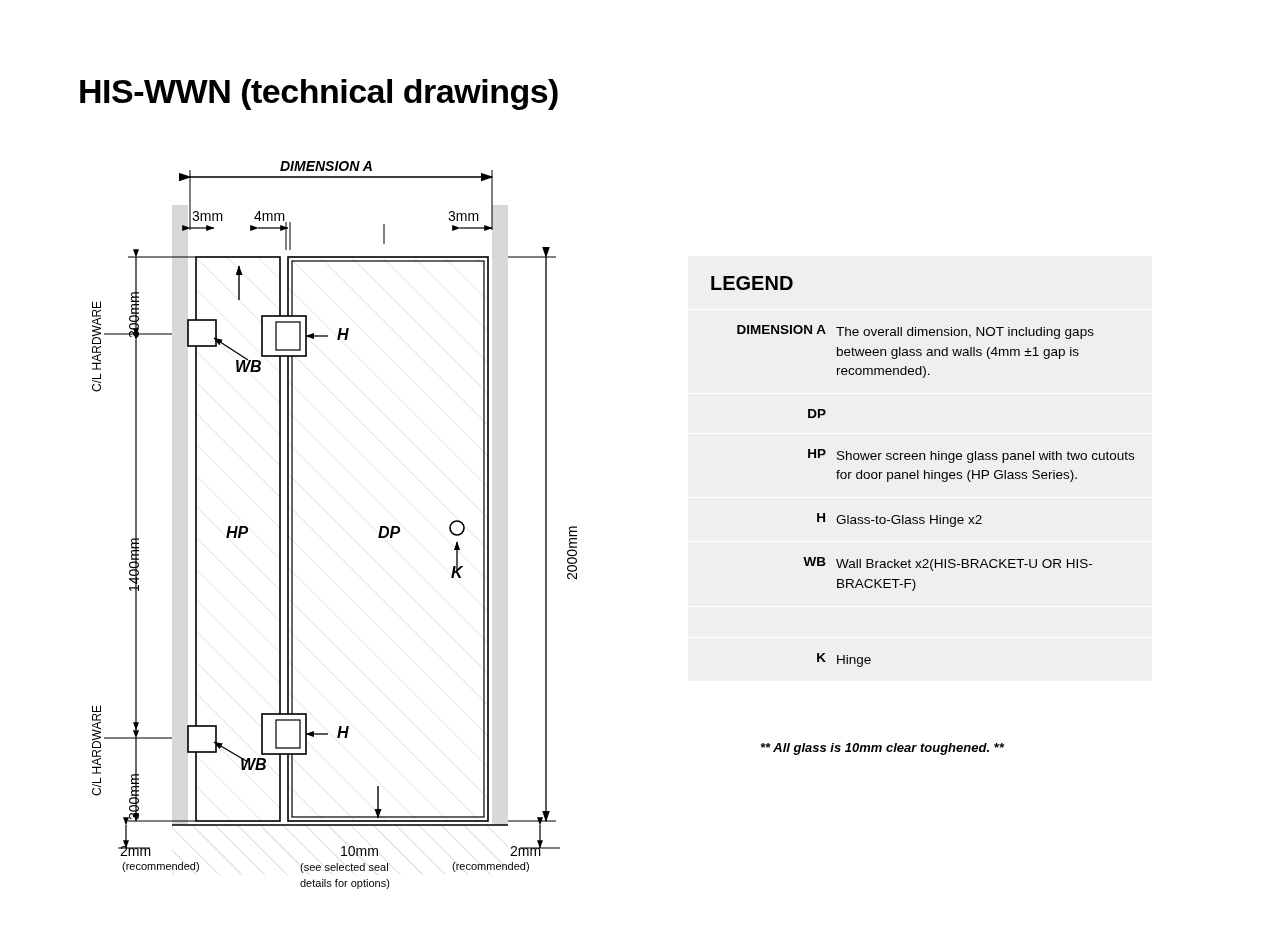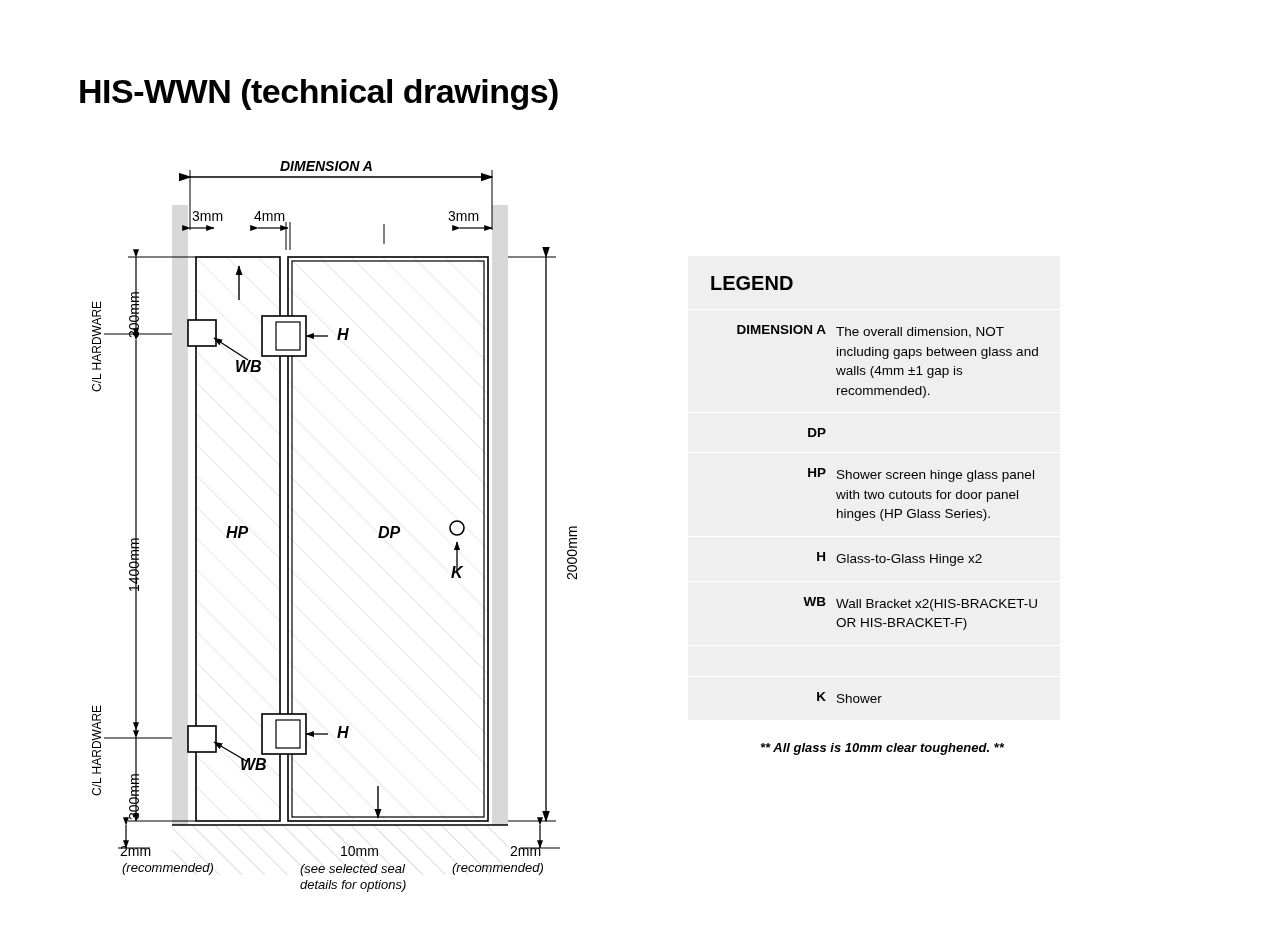--- a/index.html
+++ b/index.html
@@ -40,27 +40,27 @@
     font-family: "Liberation Sans", sans-serif;
     font-size: 14px;
     white-space: nowrap;
   }
   .lbl-i { font-style: italic; font-weight: bold; }
   .vert {
     transform-origin: 0 0;
     transform: rotate(-90deg);
   }
   .small { font-size: 12px; }
-  .tiny { font-size: 13px; font-style: italic; }
+  .tiny { font-size: 11px; }
   
   #legend {
     position: absolute;
     left: 688px;
     top: 256px;
-    width: 372px;
+    width: 464px;
     background: #efefef;
     box-sizing: border-box;
   }
   #legend-title {
     font-size: 20px;
     font-weight: bold;
     padding: 16px 0 14px 22px;
     border-bottom: 1px solid #ffffff;
   }
   .legend-row {
@@ -229,17 +229,17 @@
   <div class="legend-row">
     <div class="legend-key">WB</div>
     <div class="legend-val">Wall Bracket x2(HIS-BRACKET-U OR HIS-BRACKET-F)</div>
   </div>
   <div class="legend-row spacer">
     <div class="legend-key"></div>
     <div class="legend-val"></div>
   </div>
   <div class="legend-row">
     <div class="legend-key">K</div>
-    <div class="legend-val">Shower</div>
+    <div class="legend-val">Hinge</div>
   </div>
 </div>
 
 <div id="legend-note">** All glass is 10mm clear toughened. **</div>
 
 </body></html>

